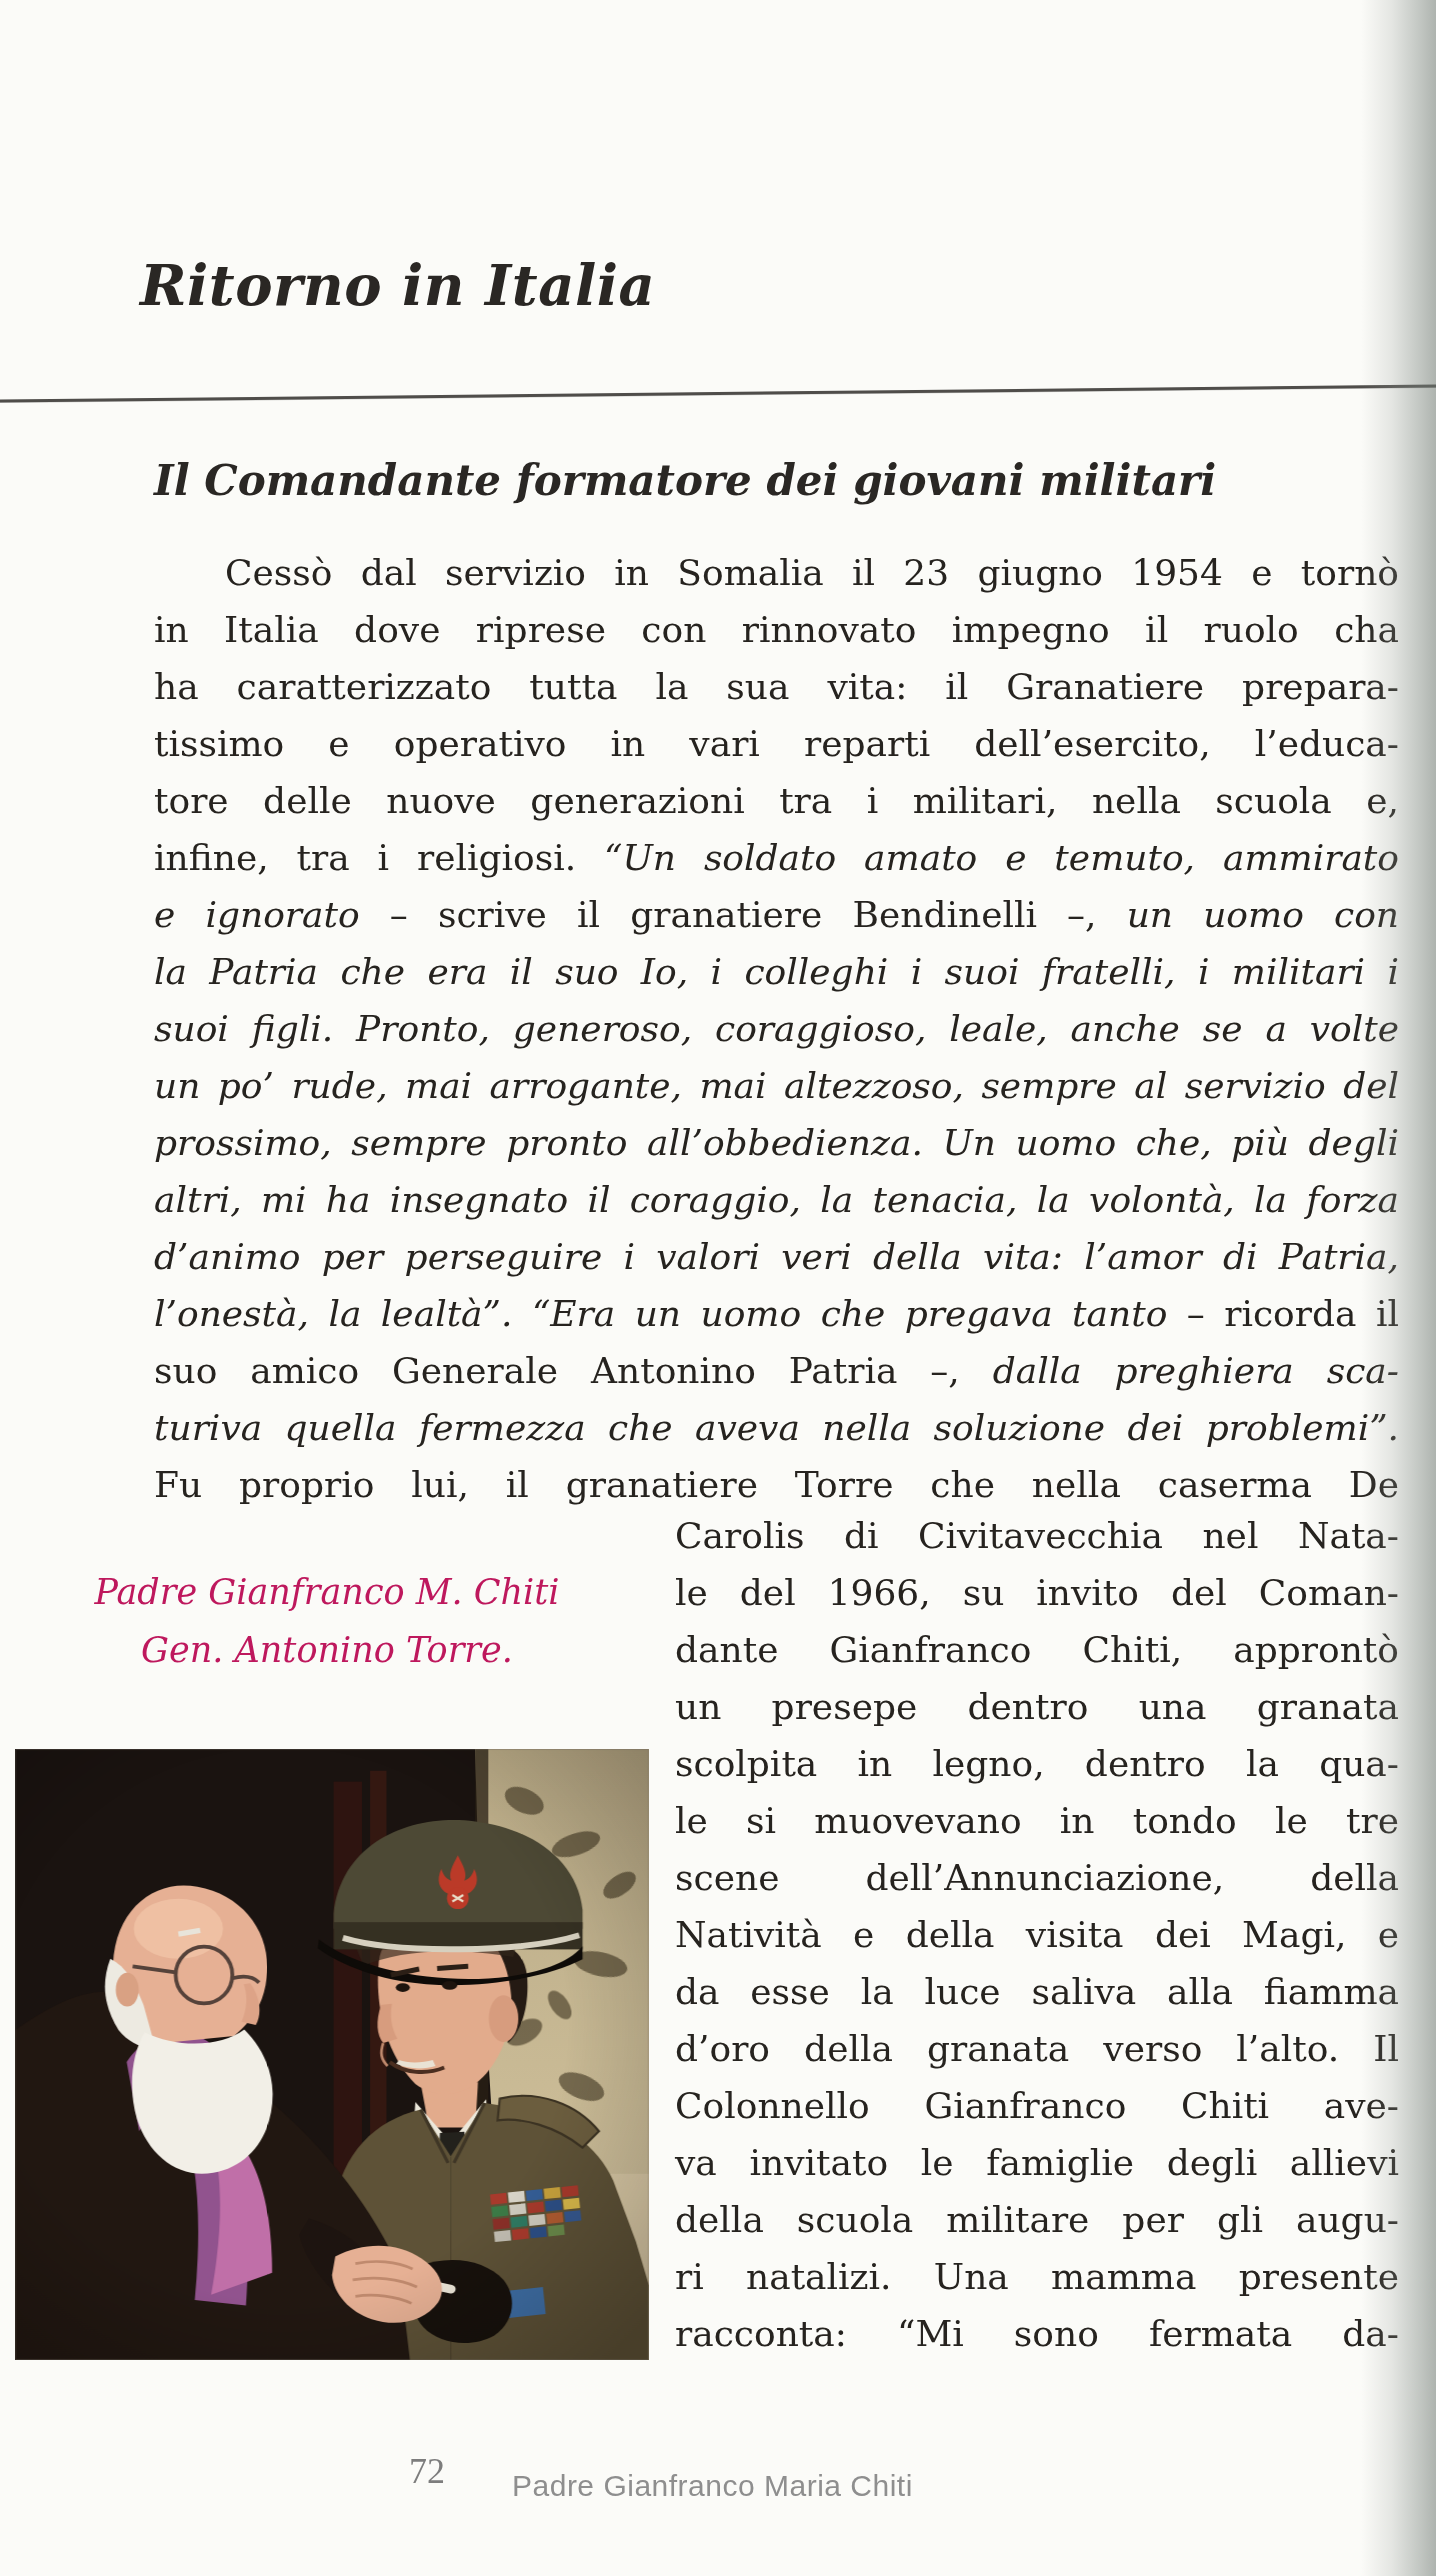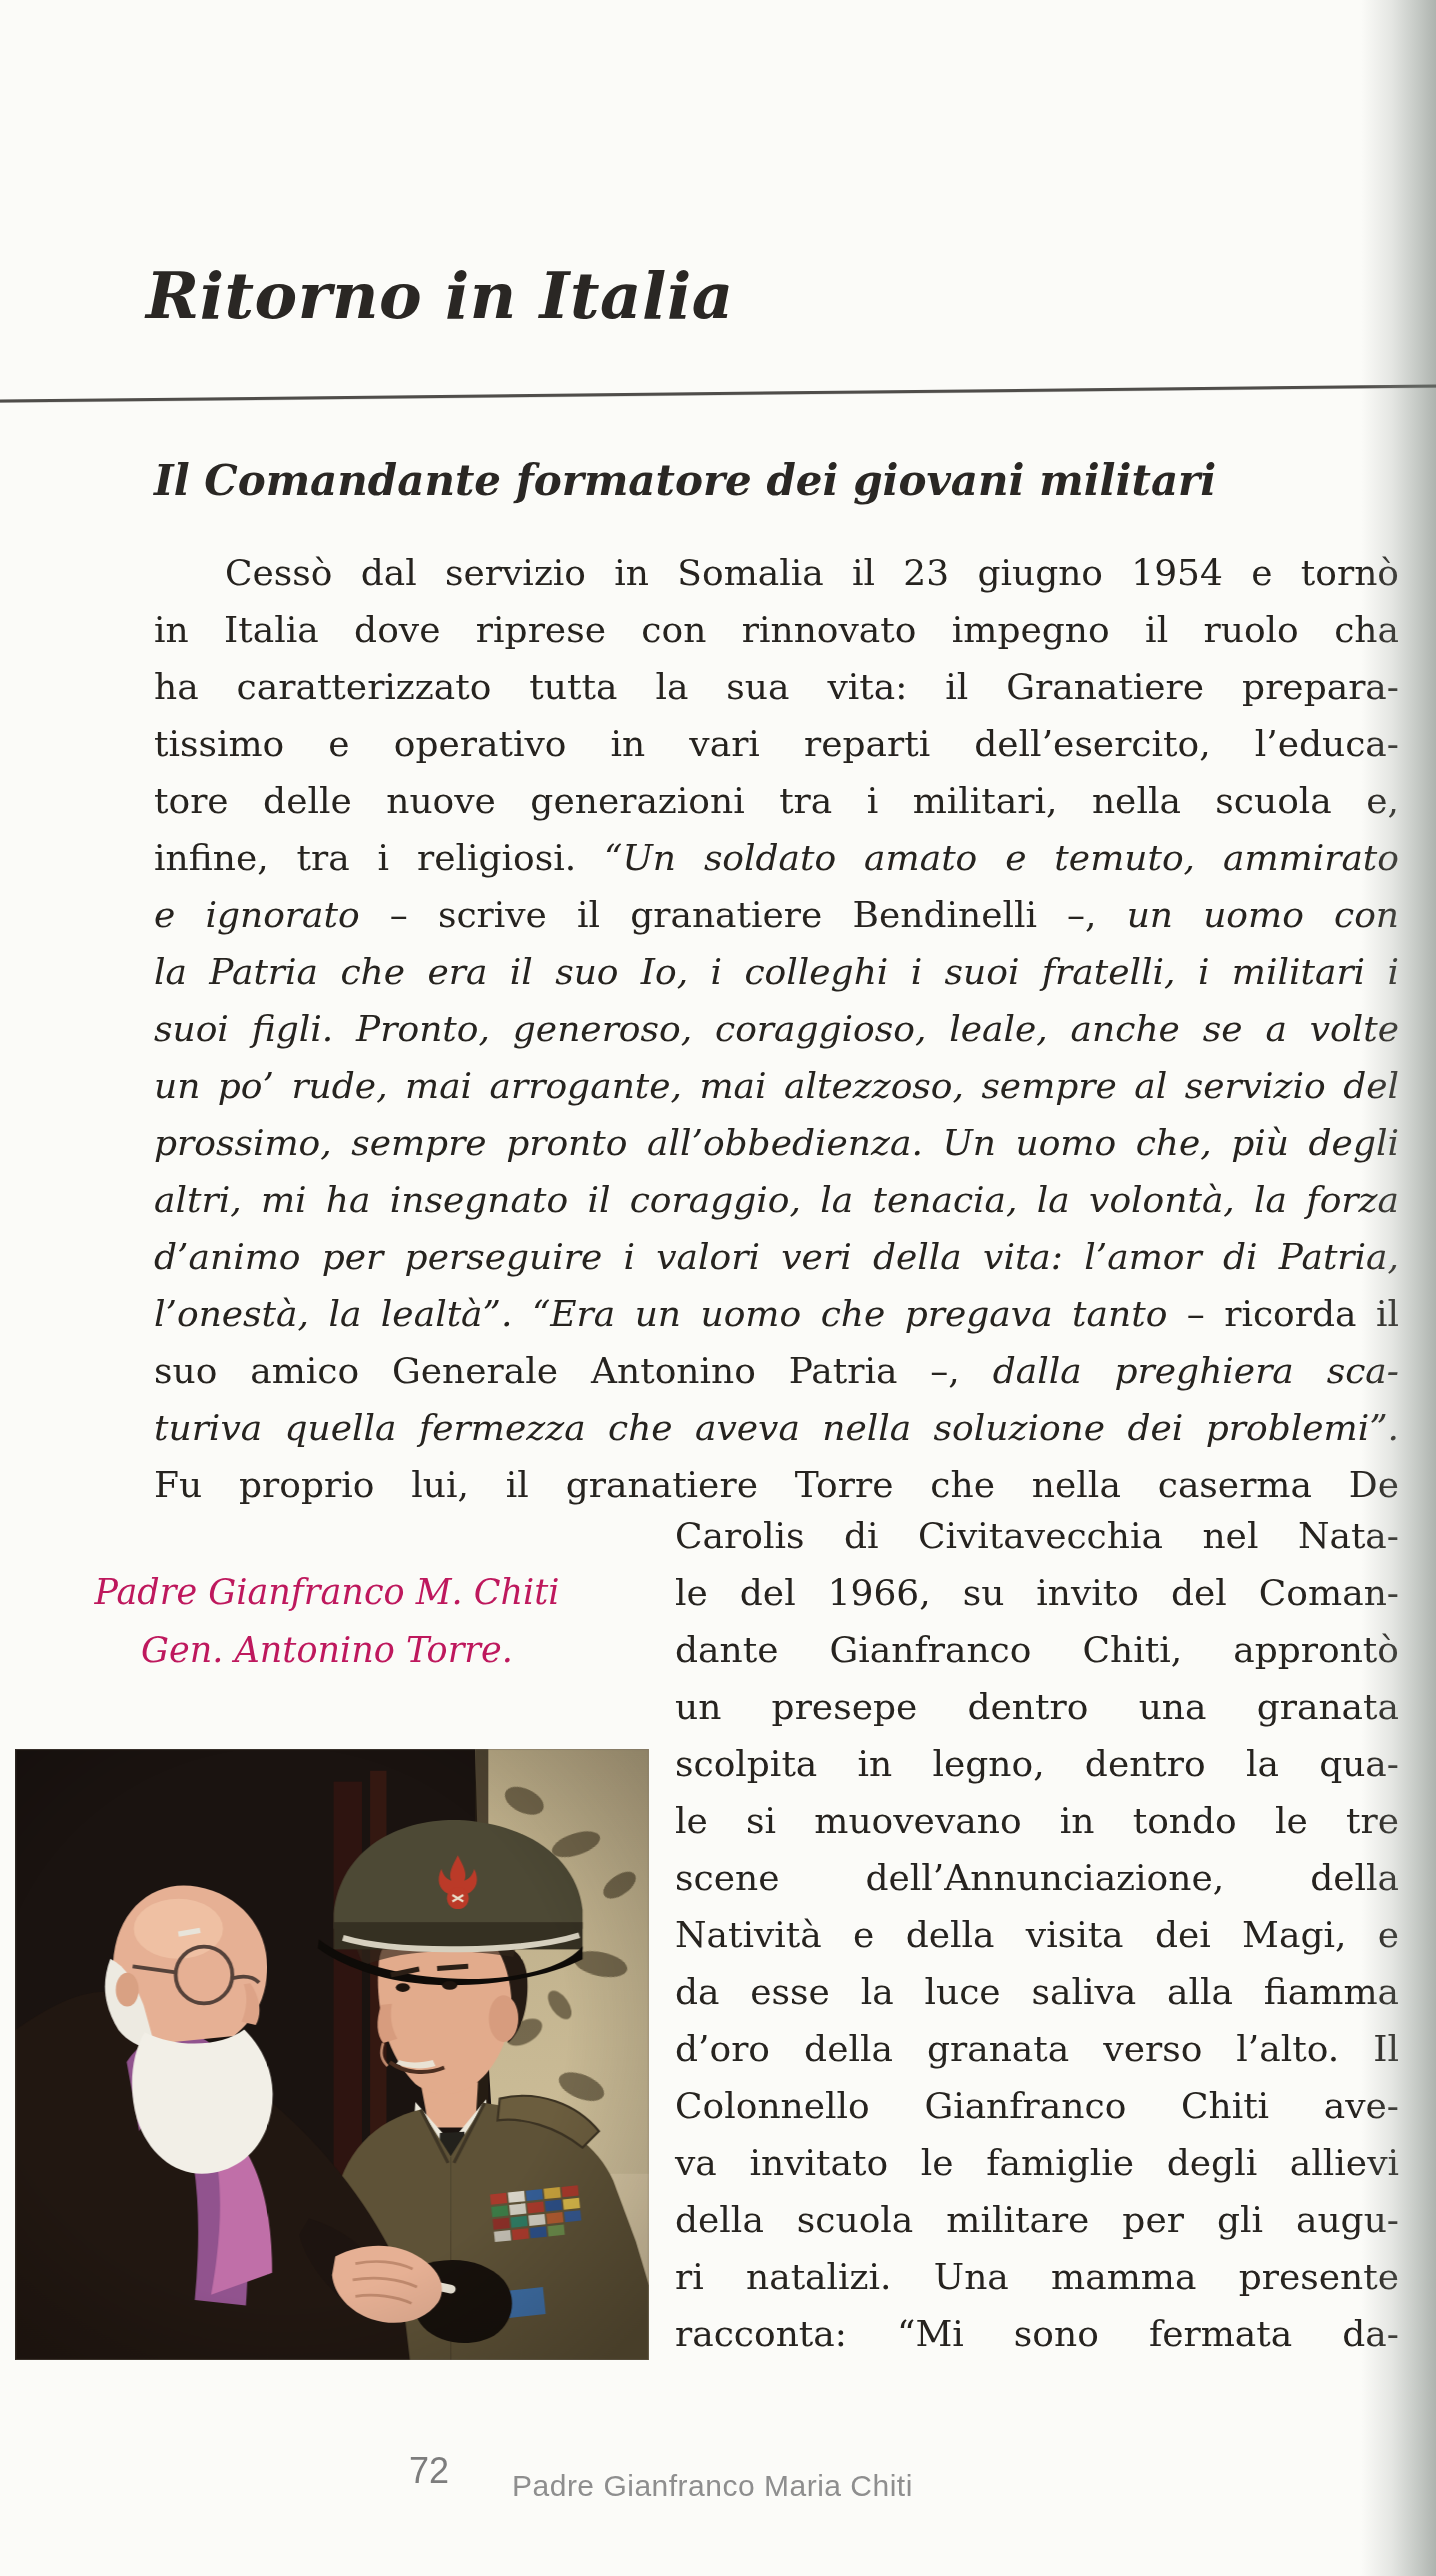--- a/index.html
+++ b/index.html
@@ -3,22 +3,22 @@
 <meta charset="utf-8">
 <style>
   html,body{margin:0;padding:0;background:#dcdcda;}
   .page{
     position:relative; width:1437px; height:2576px;
     background:#fbfbf8; overflow:hidden;
     font-family:"DejaVu Serif", serif; color:#26231f;
   }
   
   .chapter-title{
-    position:absolute; left:140px; top:252px; margin:6px;
-    font-size:64px; font-weight:bold; font-style:italic;
+    position:absolute; left:140px; top:252px; margin:0;
+    font-size:56px; font-weight:bold; font-style:italic;
     color:#2a2724; letter-spacing:0.5px; white-space:nowrap;
   }
   .rule{
     position:absolute; left:-11px; top:392px; width:1470px; height:2.7px;
     background:#4f4d4a; transform:rotate(-0.6deg);
     box-shadow:0 0.5px 0.5px rgba(0,0,0,.18);
   }
   .section-subtitle{
     position:absolute; left:140px; top:442px; margin:14px;
     font-size:42px; font-weight:bold; font-style:italic;
@@ -43,21 +43,21 @@
   }
   .caption .tl{ height:58px; line-height:58px; text-align:center; text-align-last:center; }
   
   .photo{
     position:absolute; left:15.2px; top:1749px; width:634px; height:611px; margin:0;
   }
   .photo svg{ display:block; width:100%; height:100%; }
   
   .page-number{
     position:absolute; left:409px; top:2450px;
-    font-family:Liberation Sans, sans-serif; font-size:36px; color:#7d7d7d;
+    font-family:Liberation Serif, serif; font-size:36px; color:#7d7d7d;
   }
   .running-title{
     position:absolute; left:512px; top:2456px;
     font-family:"Liberation Sans", sans-serif; font-size:30px; color:#8e8e8e;
     letter-spacing:0.5px; white-space:nowrap;margin-top:13px;
   }
   
   .scan-edge{
     position:absolute; top:0; right:0; width:76px; height:100%;
     background:linear-gradient(to right,

